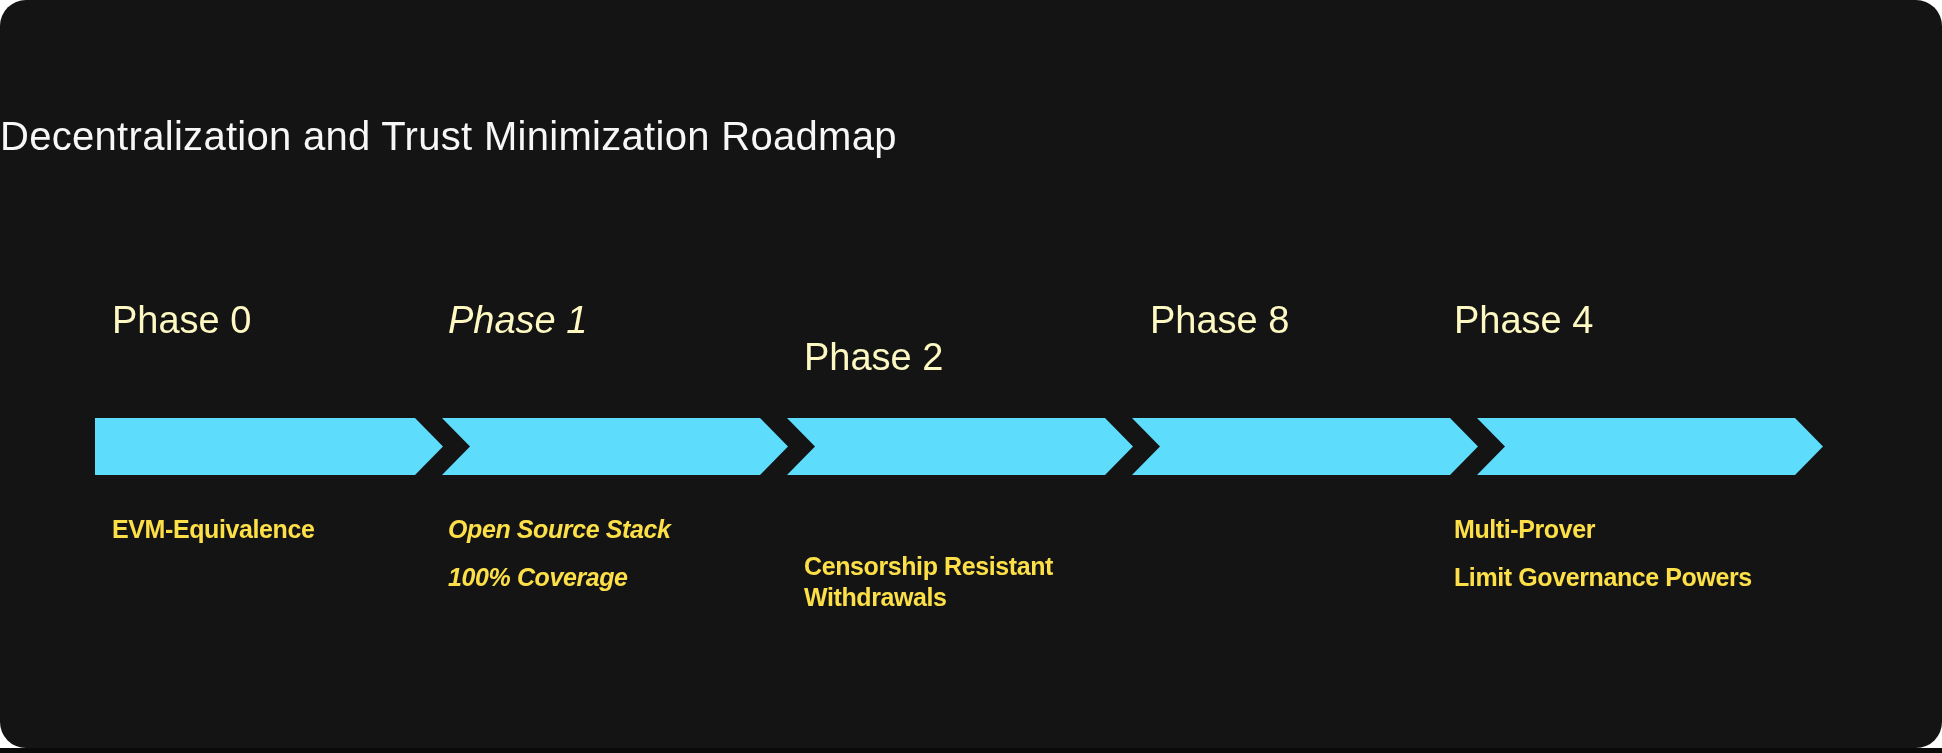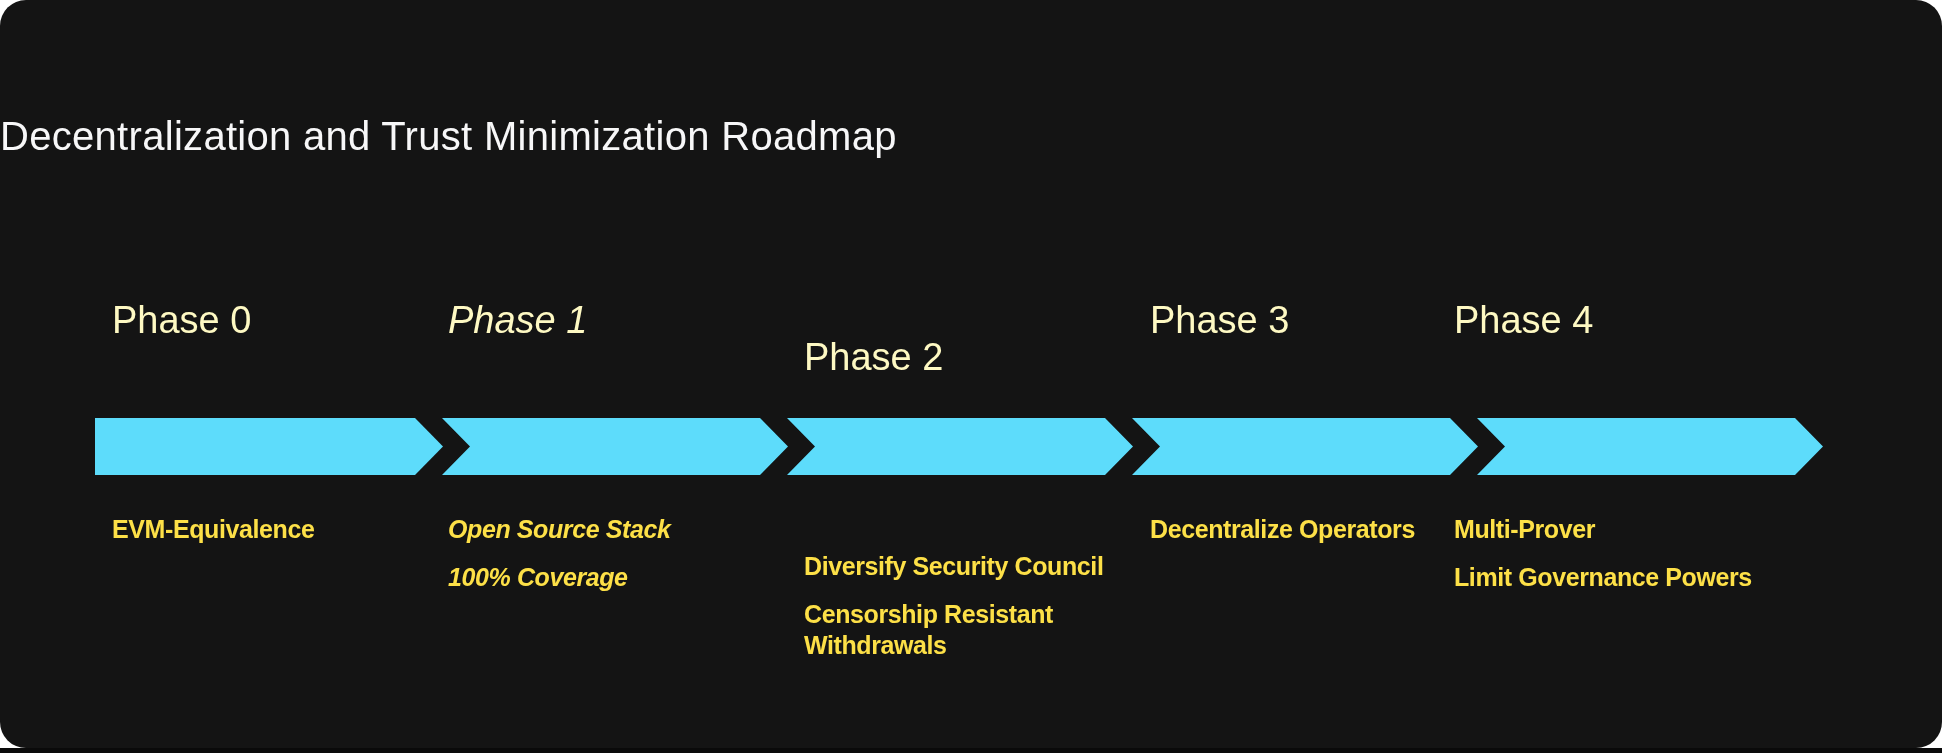--- a/index.html
+++ b/index.html
@@ -105,29 +105,27 @@
       <div class="phase-label">Phase 1</div>
       <div class="items">
         <div class="item">Open Source Stack</div>
         <div class="item">100% Coverage</div>
       </div>
     </div>
 
     <div class="col-2">
       <div class="phase-label">Phase 2</div>
       <div class="items">
-        <div class="item">Diversify Security Council</div>
         <div class="item">Censorship Resistant Withdrawals</div>
       </div>
     </div>
 
     <div class="col-3">
-      <div class="phase-label">Phase 3</div>
+      <div class="phase-label">Phase 8</div>
       <div class="items">
-        <div class="item">Decentralize Operators</div>
       </div>
     </div>
 
     <div class="col-4">
       <div class="phase-label">Phase 4</div>
       <div class="items">
         <div class="item">Multi-Prover</div>
         <div class="item">Limit Governance Powers</div>
       </div>
     </div>

